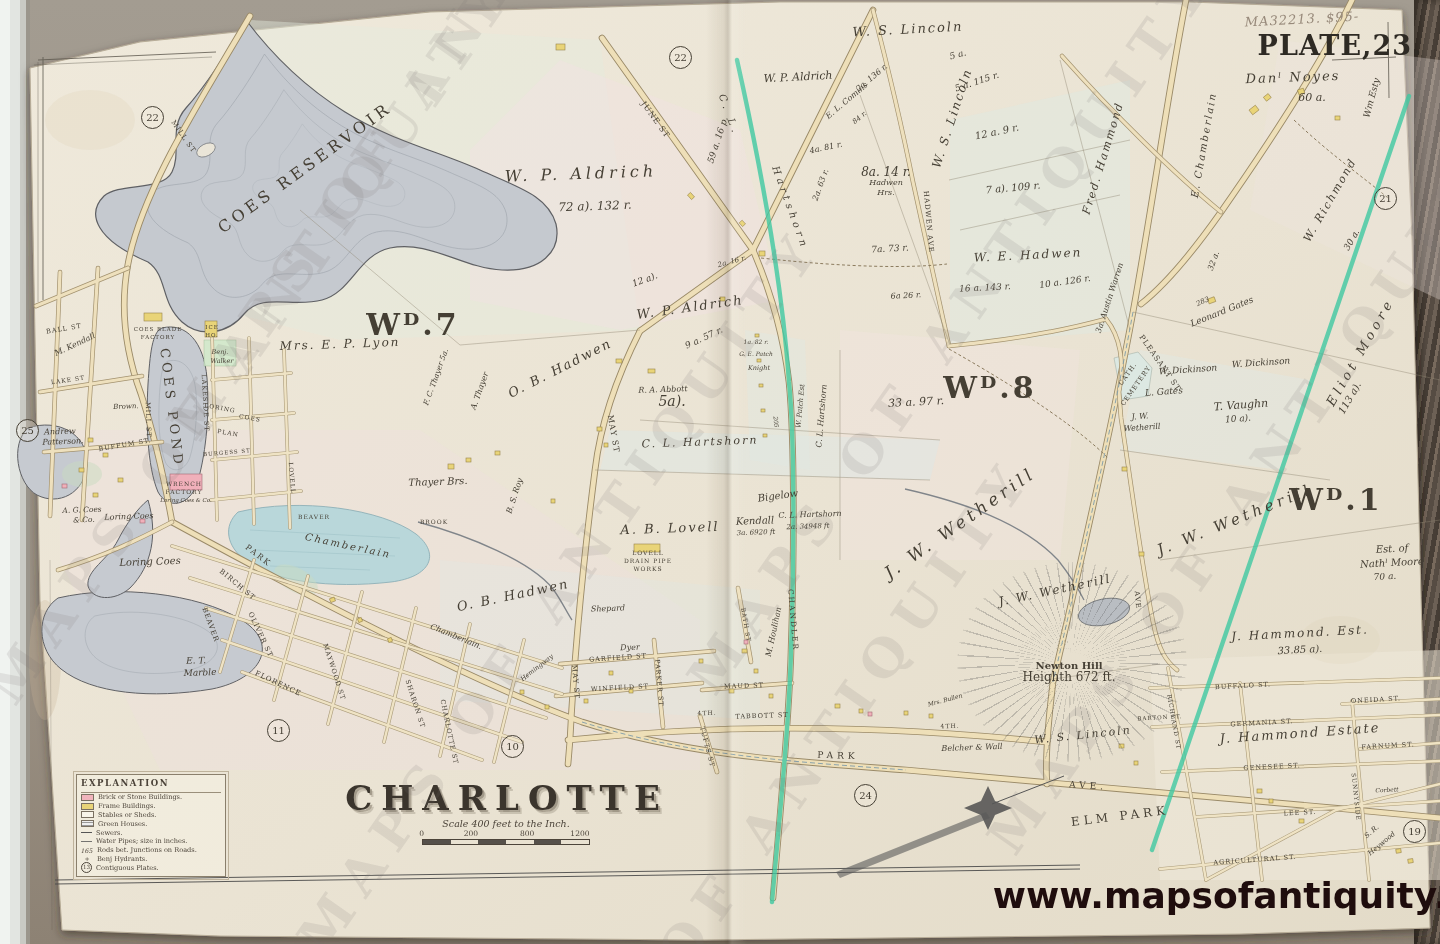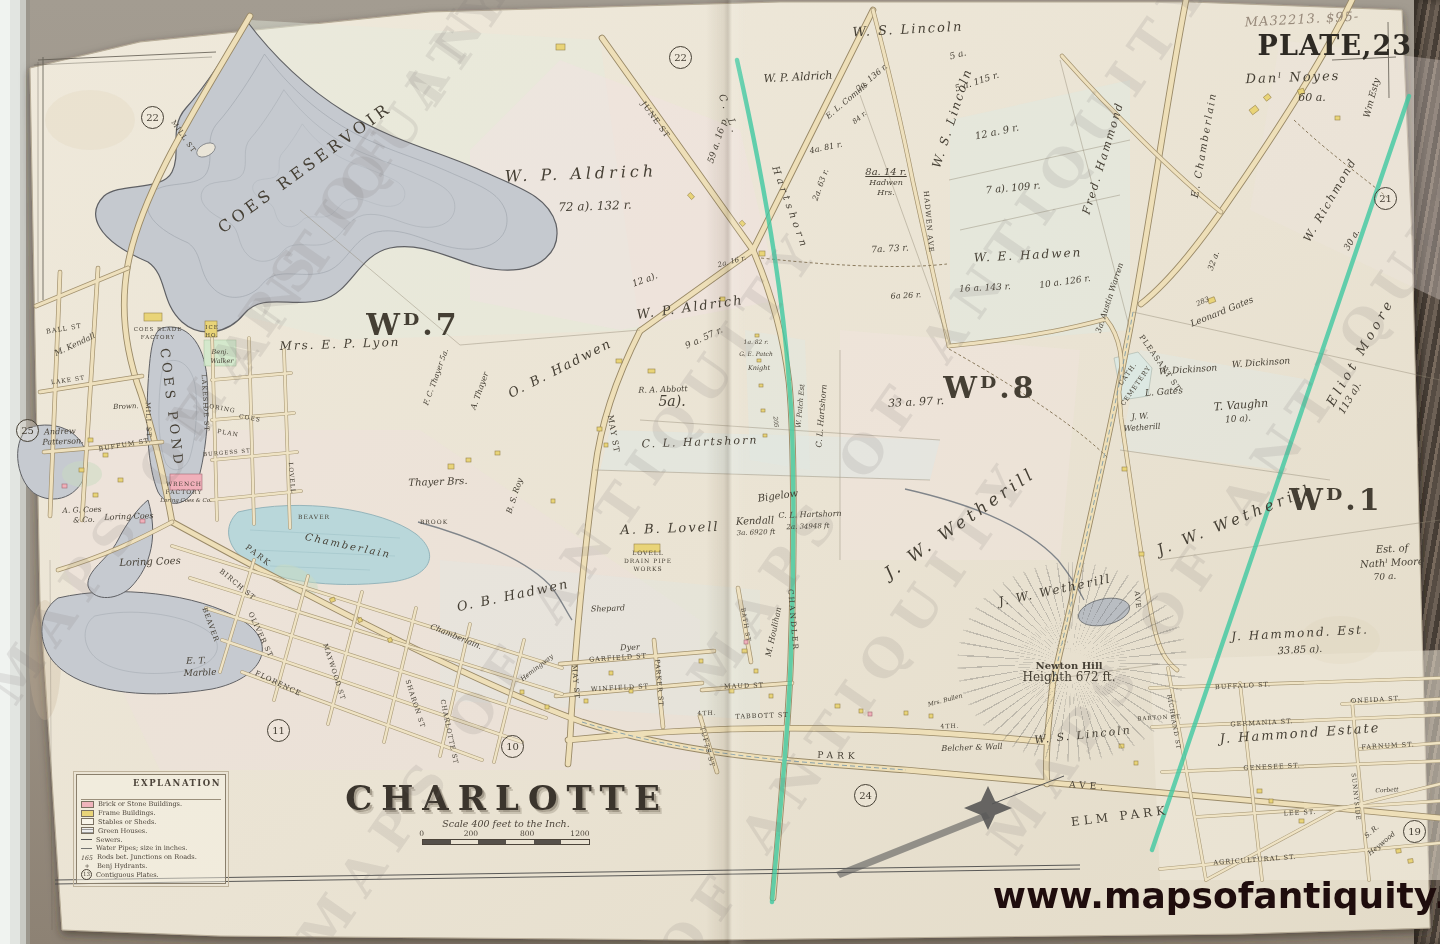--- a/index.html
+++ b/index.html
@@ -55,21 +55,21 @@
   #scale-cap{font-style:italic;font-size:9.5px;text-align:center;}
   #scale-nums{position:relative;height:9px;font-size:7.5px;}
   #scale-nums span{position:absolute;transform:translateX(-50%);}
   #scale-bar{margin:1px 4px 0 4px;height:4px;border:1px solid #4c443a;display:flex;}
   #scale-bar span{flex:1;}
   #scale-bar span:nth-child(odd){background:#55504a;}
   
   #legend{position:absolute;left:76px;top:774px;width:140px;border:1px solid #8a7f6c;
     outline:1px solid #beb29b;outline-offset:2px;background:rgba(248,243,230,.5);
     padding:3px 4px 4px 4px;color:#4c443a;}
-  .lg-title{text-align:right;font-weight:bold;font-size:8.5px;letter-spacing:1.5px;border-bottom:.5px solid #9a8f7b;padding-bottom:11px;}
+  .lg-title{text-align:left;font-weight:bold;font-size:8.5px;letter-spacing:1.5px;border-bottom:.5px solid #9a8f7b;padding-bottom:4px;}
   .lg-row{display:flex;align-items:center;gap:4px;height:8.8px;font-size:6.6px;}
   .sw{width:11px;height:5px;border:.5px solid #7a7061;flex:none;}
   .sw.pink{background:#f0b4bc;} .sw.yellow{background:#e9d478;}
   .sw.outline{background:#f8f4e9;}
   .sw.hatch{background:repeating-linear-gradient(0deg,#999 0 1px,#eee 1px 2.6px);}
   .sw.sewer,.sw.pipe{border:none;background:linear-gradient(#555,#555) center/12px 1px no-repeat;}
   .lg-glyph{width:12px;flex:none;text-align:center;font-size:6.2px;font-style:italic;}
   .lg-glyph.circ{width:9px;height:9px;border:.8px solid #4c443a;border-radius:50%;
     font-style:normal;font-size:5.6px;line-height:9px;}
   #site-url{position:absolute;left:1262px;top:895px;transform:translate(-50%,-50%);
@@ -457,21 +457,21 @@
       <div class="lbl it" style="left: 847px; top: 101px; font-size: 8px; transform: translate(-50%, -50%) rotate(-40deg);">E. L. Comins</div>
       <div class="lbl it" style="left: 872px; top: 78px; font-size: 8px; transform: translate(-50%, -50%) rotate(-40deg);">2a. 136 r.</div>
       <div class="lbl it" style="left: 860px; top: 118px; font-size: 7px; transform: translate(-50%, -50%) rotate(-40deg);">84 r.</div>
       <div class="lbl it" style="left: 826px; top: 148px; font-size: 8px; transform: translate(-50%, -50%) rotate(-12deg);">4a. 81 r.</div>
       <div class="lbl it" style="left: 821px; top: 185px; font-size: 8px; transform: translate(-50%, -50%) rotate(-70deg);">2a. 63 r.</div>
       <div class="lbl it" style="left: 732px; top: 262px; font-size: 7px; transform: translate(-50%, -50%) rotate(-15deg);">2a. 16 r.</div>
       <div class="lbl it sp2" style="left: 952px; top: 118px; font-size: 12px; transform: translate(-50%, -50%) rotate(-72deg);">W. S. Lincoln</div>
       <div class="lbl it" style="left: 958px; top: 55px; font-size: 9px; transform: translate(-50%, -50%) rotate(-15deg);">5 a.</div>
       <div class="lbl it" style="left: 977px; top: 82px; font-size: 9px; transform: translate(-50%, -50%) rotate(-18deg);">5 a. 115 r.</div>
       <div class="lbl it" style="left: 997px; top: 132px; font-size: 10px; transform: translate(-50%, -50%) rotate(-12deg);">12 a. 9 r.</div>
-      <div class="lbl it" style="left: 886px; top: 172px; font-size: 10px; transform: translate(-50%, -50%) rotate(0deg); text-decoration: underline;">8a. 14 r.</div>
+      <div class="lbl it" style="left: 886px; top: 172px; font-size: 12px; transform: translate(-50%, -50%) rotate(0deg);">8a. 14 r.</div>
       <div class="lbl it" style="left: 886px; top: 183px; font-size: 8px; transform: translate(-50%, -50%) rotate(0deg);">Hadwen</div>
       <div class="lbl it" style="left: 886px; top: 193px; font-size: 8px; transform: translate(-50%, -50%) rotate(0deg);">Hrs.</div>
       <div class="lbl st" style="left: 928px; top: 222px; font-size: 7px; transform: translate(-50%, -50%) rotate(85deg);">HADWEN AVE</div>
       <div class="lbl it" style="left: 890px; top: 249px; font-size: 9px; transform: translate(-50%, -50%) rotate(-3deg);">7a. 73 r.</div>
       <div class="lbl it sp2" style="left: 1028px; top: 255px; font-size: 12px; transform: translate(-50%, -50%) rotate(-3deg);">W. E. Hadwen</div>
       <div class="lbl it" style="left: 985px; top: 288px; font-size: 9px; transform: translate(-50%, -50%) rotate(-3deg);">16 a. 143 r.</div>
       <div class="lbl it" style="left: 1065px; top: 282px; font-size: 9px; transform: translate(-50%, -50%) rotate(-8deg);">10 a. 126 r.</div>
       <div class="lbl it" style="left: 906px; top: 296px; font-size: 8px; transform: translate(-50%, -50%) rotate(-3deg);">6a 26 r.</div>
       <div class="lbl it" style="left: 1013px; top: 188px; font-size: 10px; transform: translate(-50%, -50%) rotate(-5deg);">7 a). 109 r.</div>
       <div class="lbl it sp2" style="left: 1103px; top: 158px; font-size: 11px; transform: translate(-50%, -50%) rotate(-73deg);">Fred. Hammond</div>

